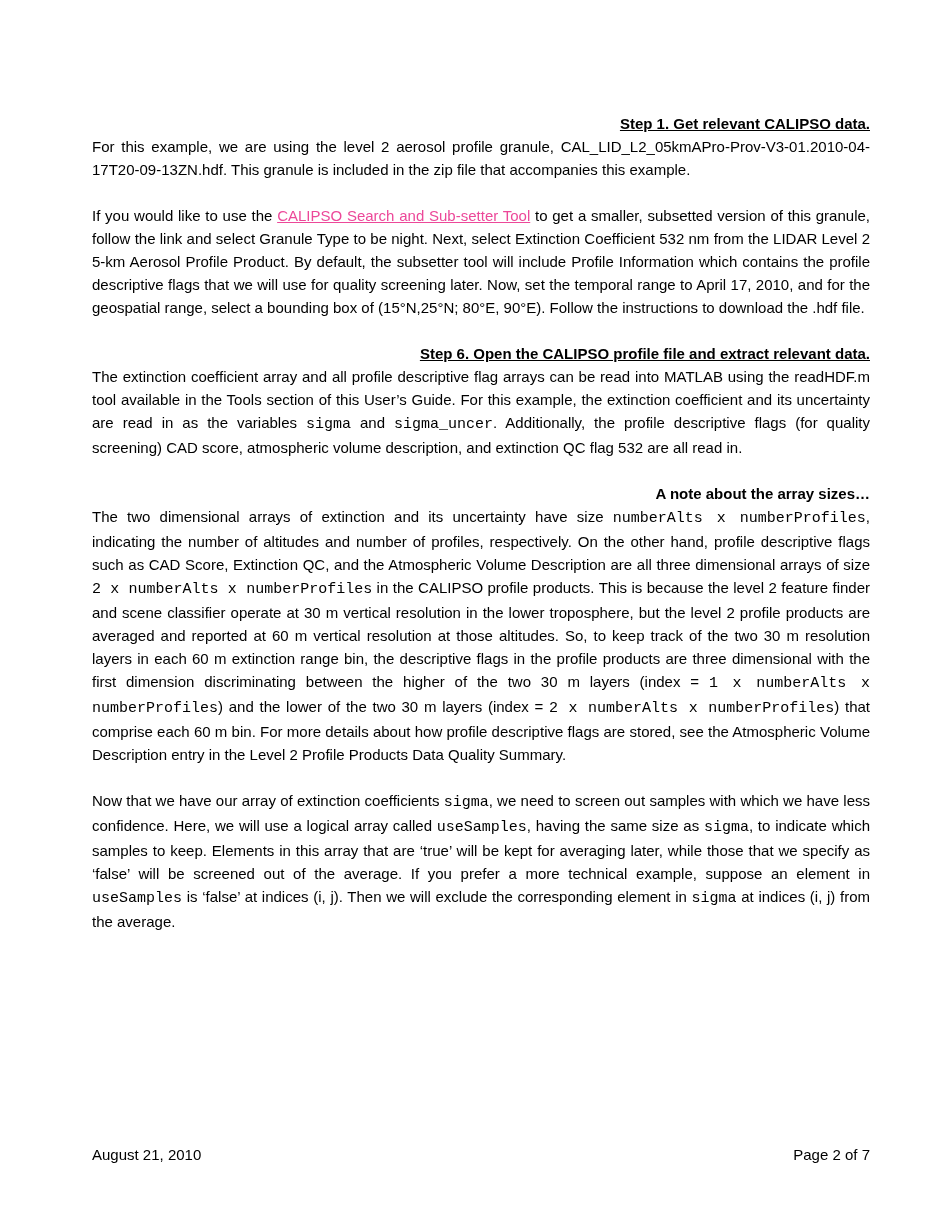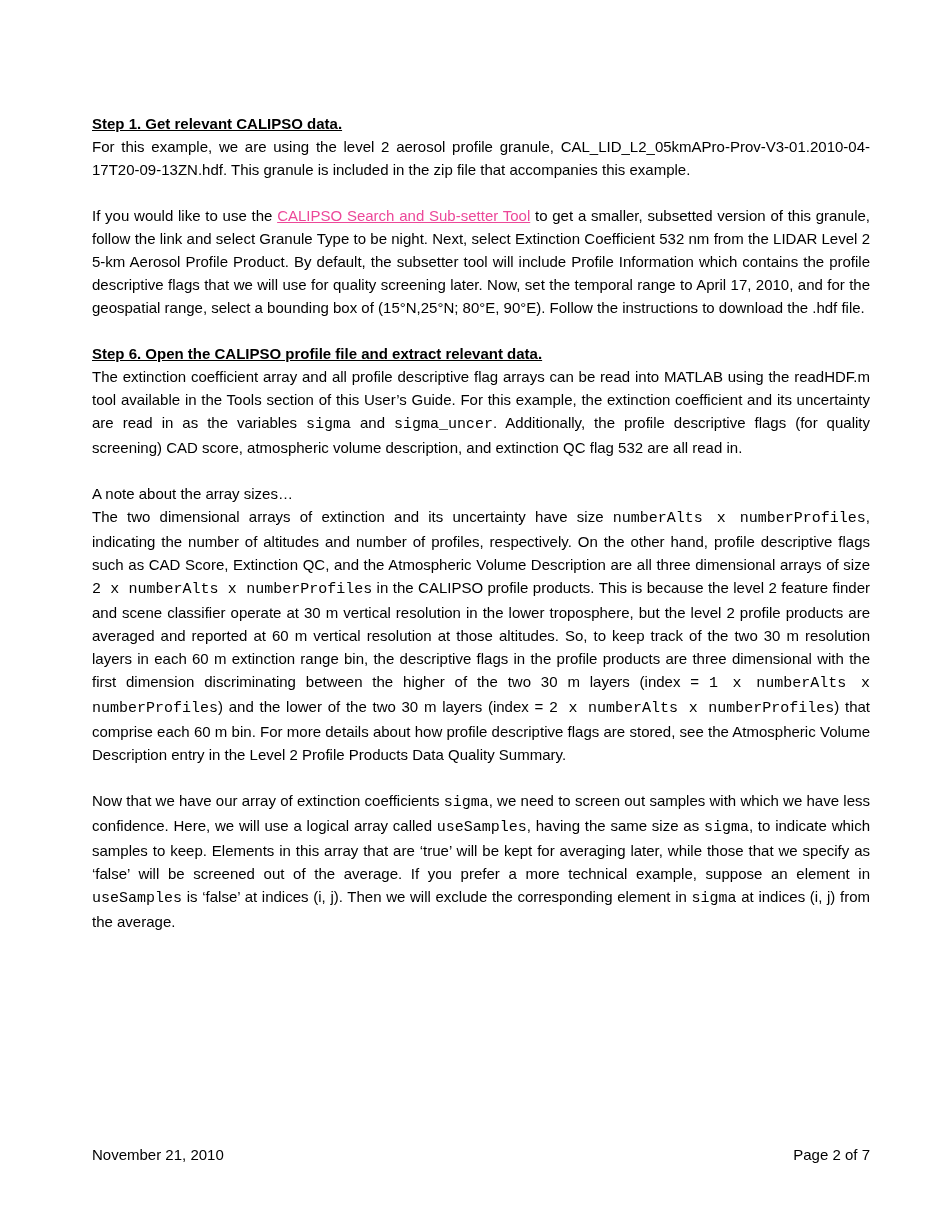--- a/index.html
+++ b/index.html
@@ -24,31 +24,32 @@
     left: 92px;
     top: 112px;
     width: 778px;
   }
   .content p,
   .content h2 {
     margin: 0;
     font-size: 15px;
     line-height: 23px;
     font-weight: normal;
+    text-align: right;
   }
   .content p.paragraph {
     text-align: justify;
     margin-bottom: 23px;
   }
   h2.heading_underline {
     font-weight: bold;
     text-decoration: underline;
   }
   h2.heading_bold {
-    font-weight: normal;
+    font-weight: bold;
   }
   .run-normal {}
   .run-mono {
     font-family: "Liberation Mono", monospace;
     font-size: 15px;
   }
   .run-link {
     color: #ec4899;
     text-decoration: underline;
     cursor: pointer;
@@ -74,16 +75,16 @@
       <h2 class="heading_underline"><span class="run-normal">Step 1. Get relevant CALIPSO data.</span></h2>
       <p class="paragraph"><span class="run-normal">For this example, we are using the level 2 aerosol profile granule, CAL_LID_L2_05kmAPro-Prov-V3-01.2010-04-17T20-09-13ZN.hdf. This granule is included in the zip file that accompanies this example.</span></p>
       <p class="paragraph"><span class="run-normal">If you would like to use the </span><a href="#" class="run-link">CALIPSO Search and Sub-setter Tool</a><span class="run-normal"> to get a smaller, subsetted version of this granule, follow the link and select Granule Type to be night. Next, select Extinction Coefficient 532 nm from the LIDAR Level 2 5-km Aerosol Profile Product. By default, the subsetter tool will include Profile Information which contains the profile descriptive flags that we will use for quality screening later. Now, set the temporal range to April 17, 2010, and for the geospatial range, select a bounding box of (15°N,25°N; 80°E, 90°E). Follow the instructions to download the .hdf file.</span></p>
       <h2 class="heading_underline"><span class="run-normal">Step 6. Open the CALIPSO profile file and extract relevant data.</span></h2>
       <p class="paragraph"><span class="run-normal">The extinction coefficient array and all profile descriptive flag arrays can be read into MATLAB using the readHDF.m tool available in the Tools section of this User’s Guide. For this example, the extinction coefficient and its uncertainty are read in as the variables </span><span class="run-mono">sigma</span><span class="run-normal"> and </span><span class="run-mono">sigma_uncer</span><span class="run-normal">. Additionally, the profile descriptive flags (for quality screening) CAD score, atmospheric volume description, and extinction QC flag 532 are all read in.</span></p>
       <h2 class="heading_bold"><span class="run-normal">A note about the array sizes…</span></h2>
       <p class="paragraph"><span class="run-normal">The two dimensional arrays of extinction and its uncertainty have size </span><span class="run-mono">numberAlts x numberProfiles</span><span class="run-normal">, indicating the number of altitudes and number of profiles, respectively. On the other hand, profile descriptive flags such as CAD Score, Extinction QC, and the Atmospheric Volume Description are all three dimensional arrays of size </span><span class="run-mono">2 x numberAlts x numberProfiles</span><span class="run-normal"> in the CALIPSO profile products. This is because the level 2 feature finder and scene classifier operate at 30 m vertical resolution in the lower troposphere, but the level 2 profile products are averaged and reported at 60 m vertical resolution at those altitudes. So, to keep track of the two 30 m resolution layers in each 60 m extinction range bin, the descriptive flags in the profile products are three dimensional with the first dimension discriminating between the higher of the two 30 m layers (index = </span><span class="run-mono">1 x numberAlts x numberProfiles</span><span class="run-normal">) and the lower of the two 30 m layers (index = </span><span class="run-mono">2 x numberAlts x numberProfiles</span><span class="run-normal">) that comprise each 60 m bin. For more details about how profile descriptive flags are stored, see the Atmospheric Volume Description entry in the Level 2 Profile Products Data Quality Summary.</span></p>
       <p class="paragraph"><span class="run-normal">Now that we have our array of extinction coefficients </span><span class="run-mono">sigma</span><span class="run-normal">, we need to screen out samples with which we have less confidence. Here, we will use a logical array called </span><span class="run-mono">useSamples</span><span class="run-normal">, having the same size as </span><span class="run-mono">sigma</span><span class="run-normal">, to indicate which samples to keep. Elements in this array that are ‘true’ will be kept for averaging later, while those that we specify as ‘false’ will be screened out of the average. If you prefer a more technical example, suppose an element in </span><span class="run-mono">useSamples</span><span class="run-normal"> is ‘false’ at indices (</span><span class="run-italic">i, j</span><span class="run-normal">). Then we will exclude the corresponding element in </span><span class="run-mono">sigma</span><span class="run-normal"> at indices (</span><span class="run-italic">i, j</span><span class="run-normal">) from the average.</span></p>
     </div>
   <div class="footer">
-    <span>November 21, 2010</span>
+    <span>August 21, 2010</span>
     <span>Page 2 of 7</span>
   </div>
 </div>
 
 </body></html>

